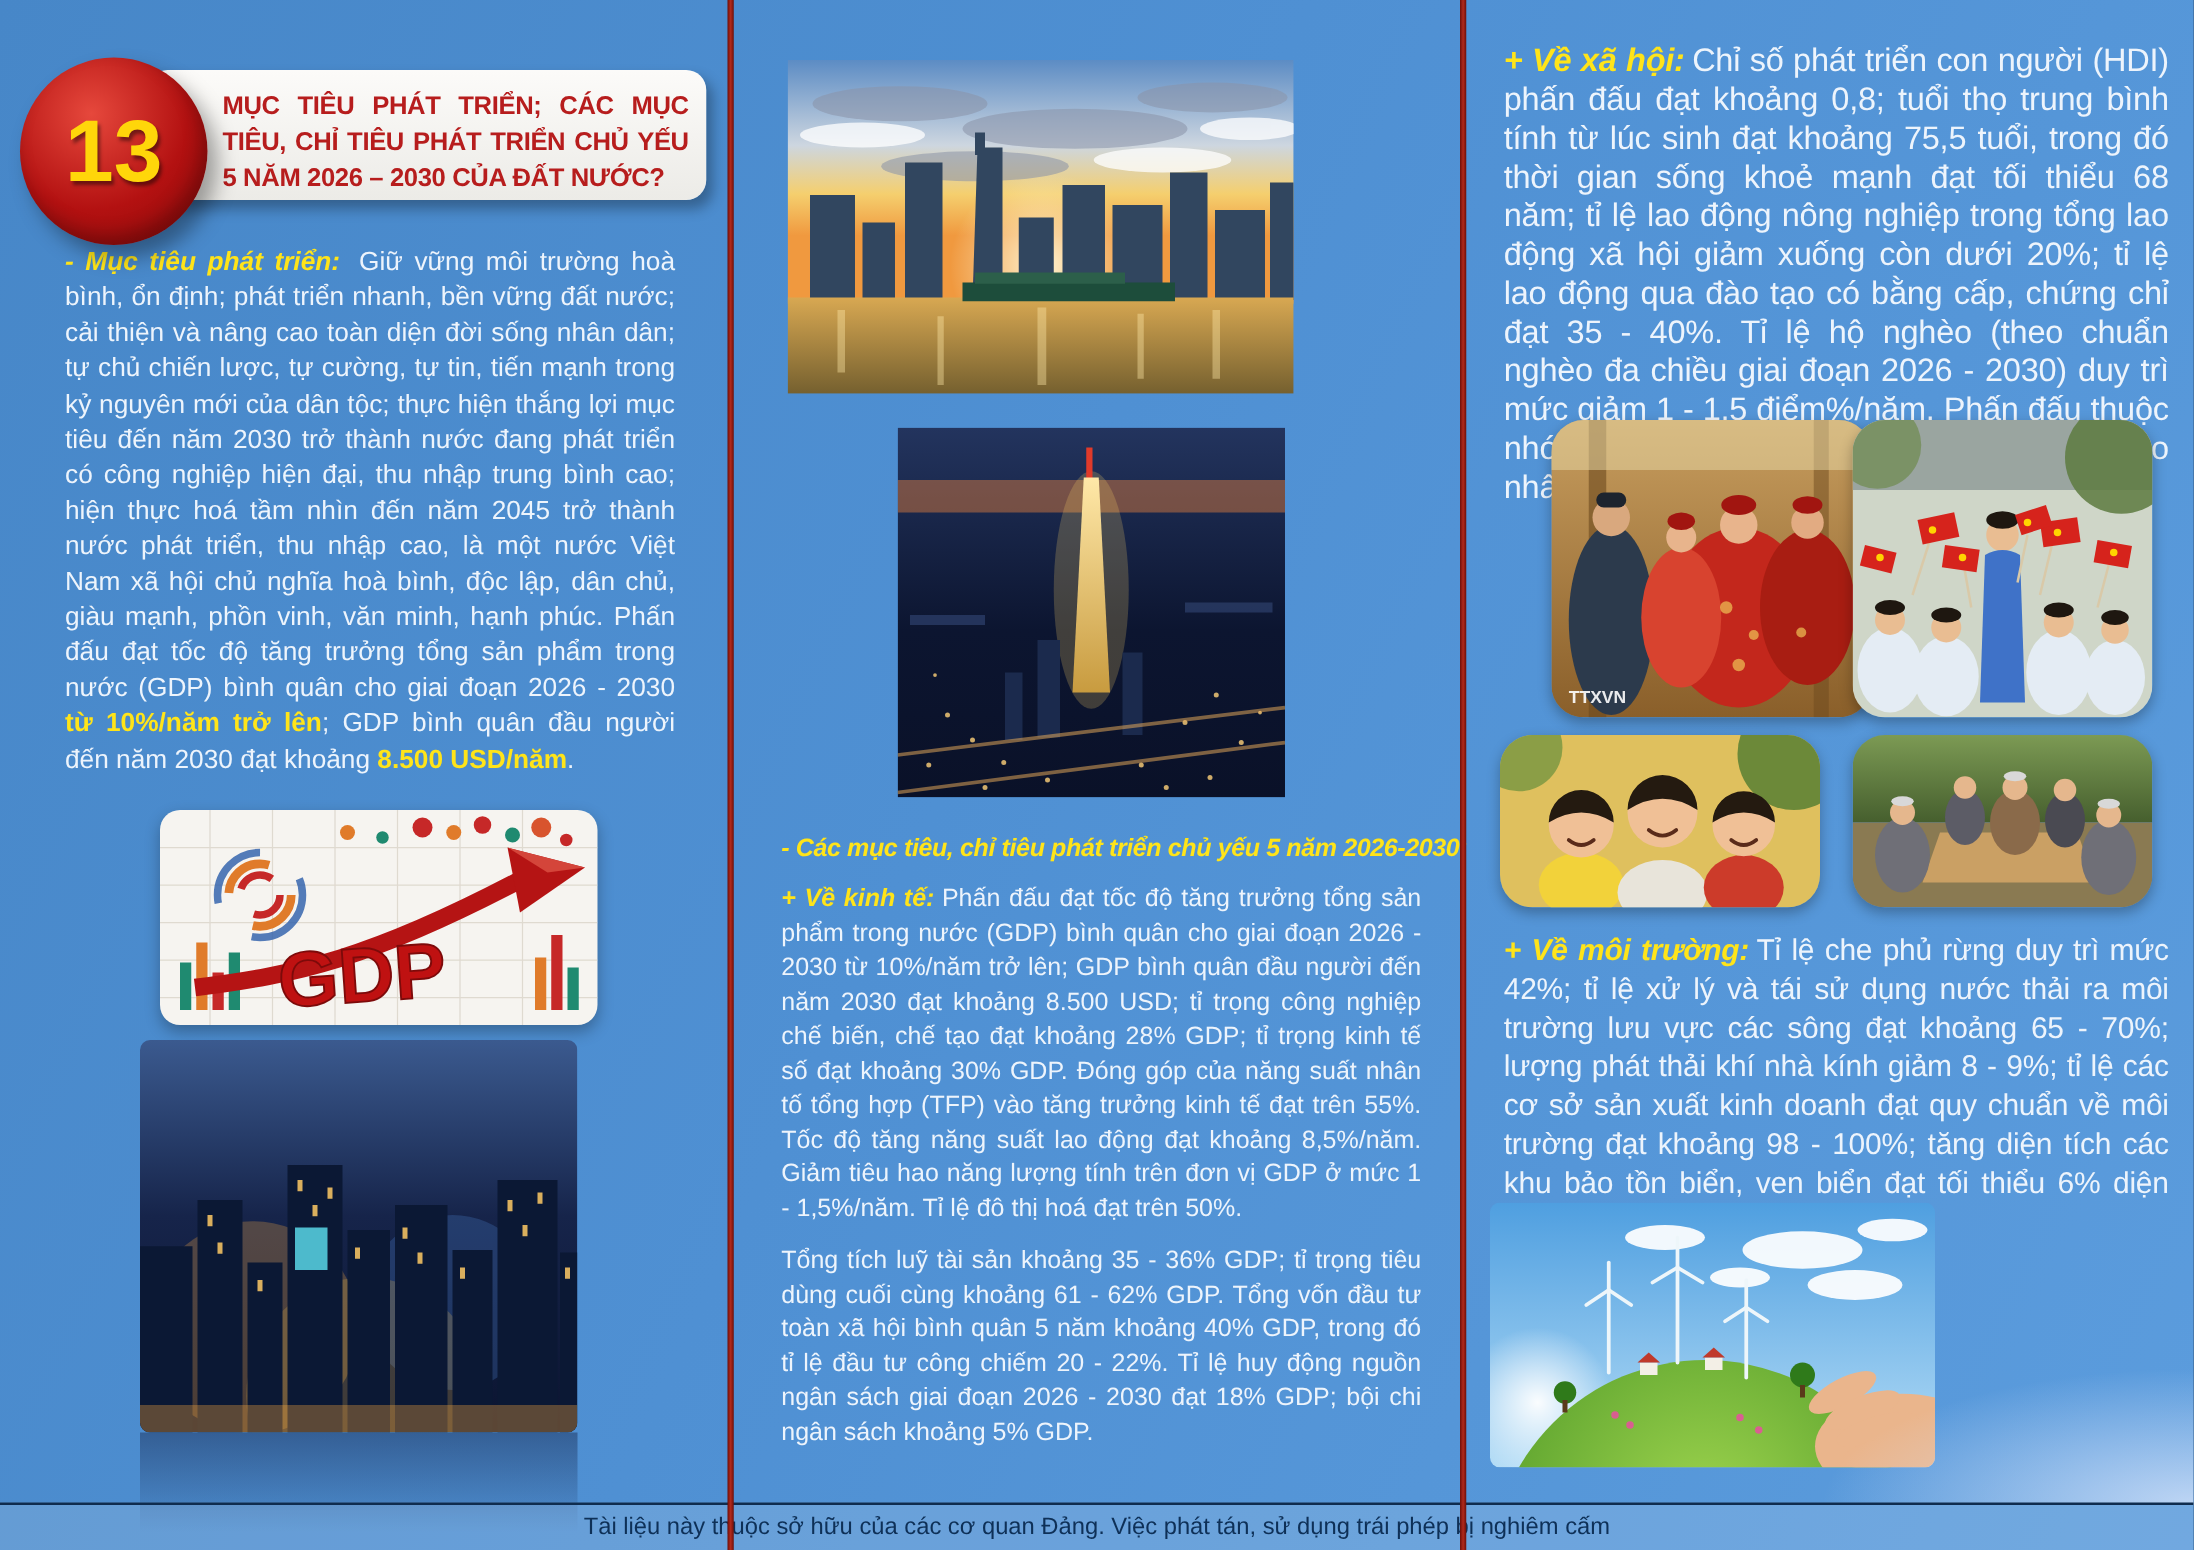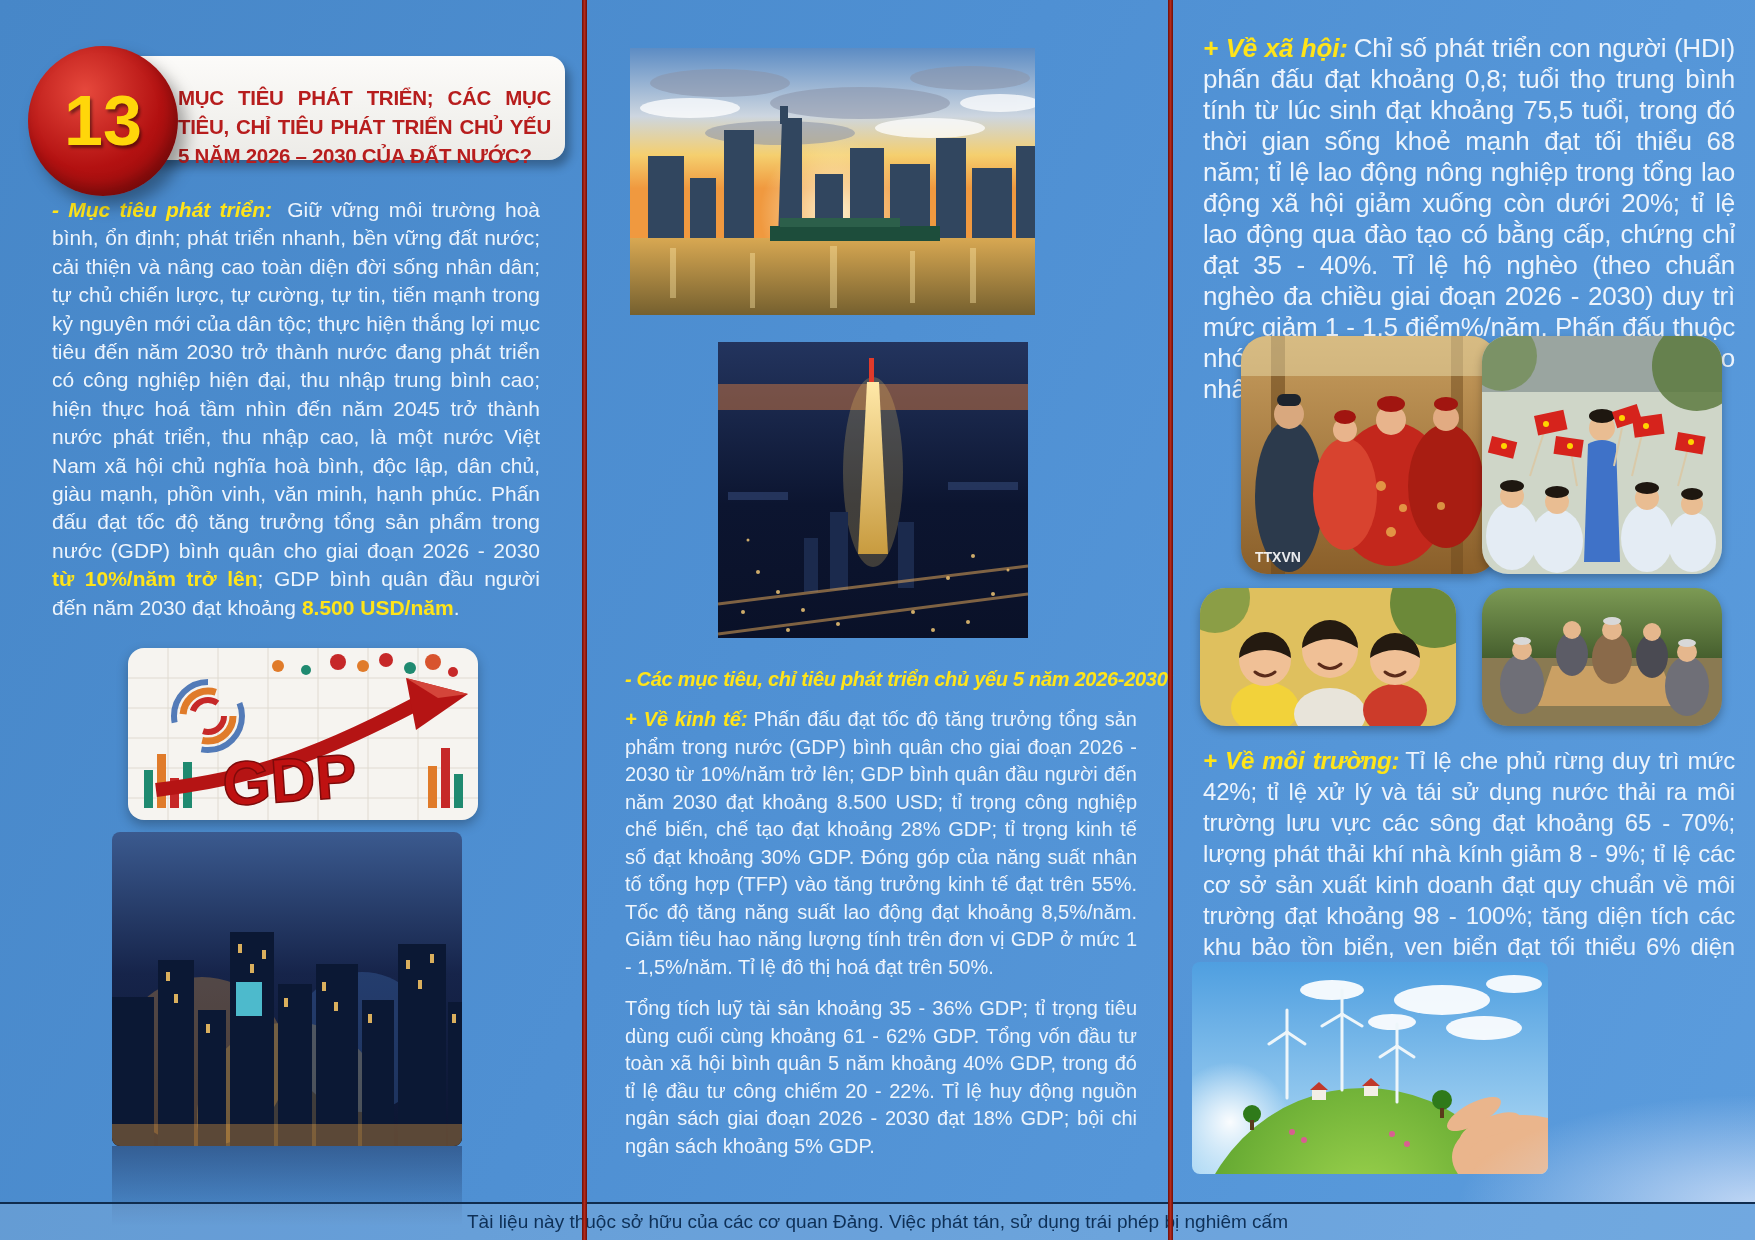--- a/index.html
+++ b/index.html
@@ -7,28 +7,28 @@
     position:relative;width:1755px;height:1240px;overflow:hidden;
     background:linear-gradient(115deg,#4787c8 0%,#4f90d3 45%,#5b9cdd 100%);
     font-family:"Liberation Sans","DejaVu Sans",sans-serif;
     -webkit-font-smoothing:antialiased;
   }
   .divider{position:absolute;top:0;bottom:0;width:5px;z-index:40;
     background:linear-gradient(to right,#6e0e08,#b12a1c 50%,#6e0e08);}
   .divider.d1{left:582px;} .divider.d2{left:1168px;}
 
   
-  .badge{position:absolute;left:28px;top:46px;width:150px;height:150px;border-radius:50%;
+  .badge{position:absolute;left:16px;top:46px;width:150px;height:150px;border-radius:50%;
     background:radial-gradient(circle at 38% 30%,#e6483c,#b31111 55%,#870909);
     box-shadow:8px 10px 16px rgba(0,0,0,.35), inset -5px -8px 14px rgba(0,0,0,.25);
     display:flex;align-items:center;justify-content:center;z-index:12;text-align:center;}
   .badge span{color:#ffd60a;font-size:70px;font-weight:bold;text-shadow:2px 3px 3px rgba(0,0,0,.45);}
   .title-box{position:absolute;left:118px;top:56px;width:447px;height:104px;border-radius:16px;
     background:linear-gradient(#fcfbf9,#ecebe7);box-shadow:5px 7px 10px rgba(0,0,0,.3);
-    box-sizing:border-box;padding:27px 14px 9px 60px;z-index:10;}
+    box-sizing:border-box;padding:14px 14px 9px 60px;z-index:10;}
   .title-box .title{color:#b71d1d;font-weight:bold;font-size:20.5px;line-height:29px;
     text-align:justify;letter-spacing:-.3px;}
 
   
   .txt{position:absolute;color:#edf4fc;text-align:justify;}
   .left-body{left:40px;top:196px;width:488px;font-size:21px;line-height:28.4px;margin-left:12px;}
   .mid-text{left:625px;top:706px;width:512px;font-size:20px;line-height:27.5px;}
   .mid-text p{margin:0 0 14px 0;}
   .mid-heading{position:absolute;left:625px;top:668px;width:520px;white-space:nowrap;
     color:#ffe419;font-size:20px;font-weight:bold;font-style:italic;letter-spacing:-.3px;}

